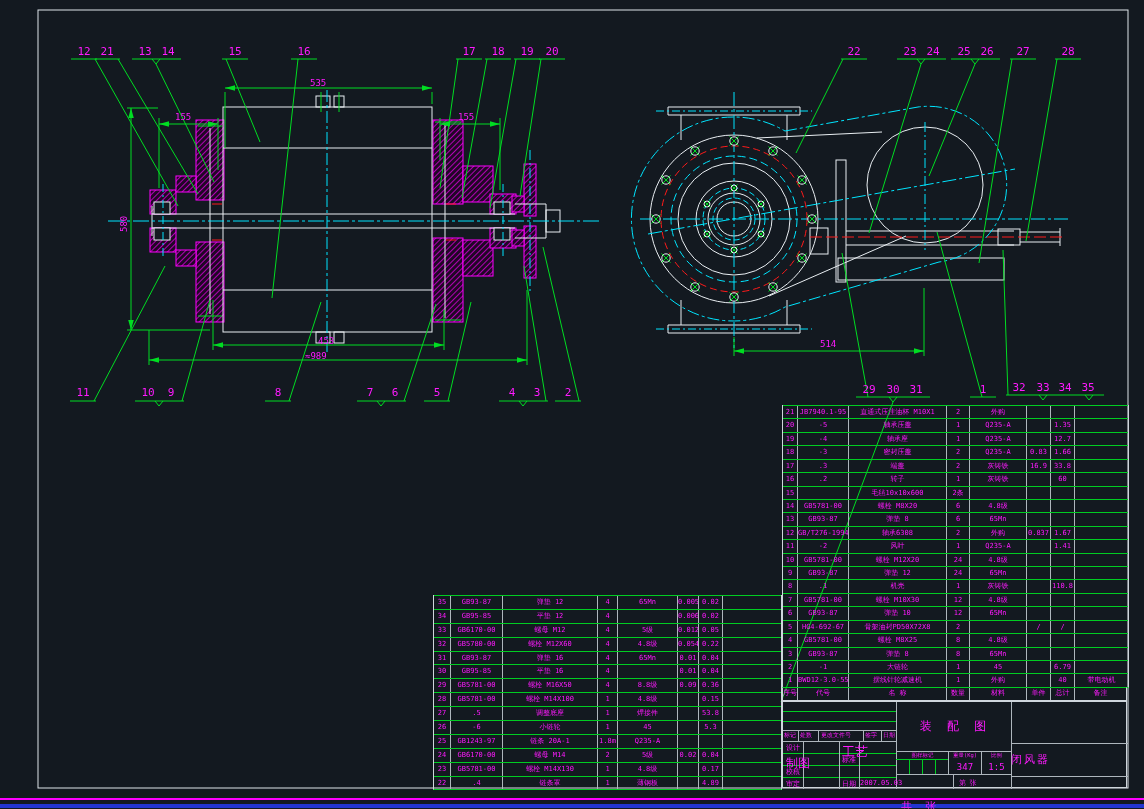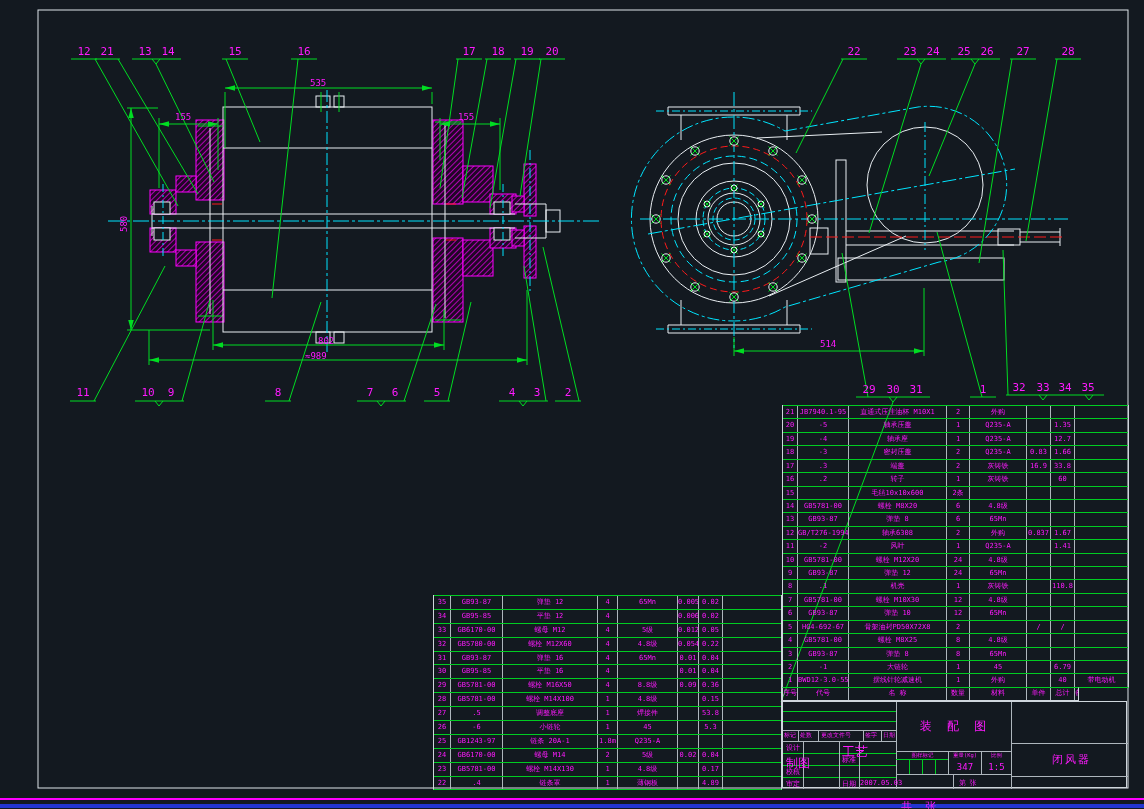--- a/index.html
+++ b/index.html
@@ -292,21 +292,21 @@
     <polyline points="1039,395 1043,400 1047,395"></polyline>
         <polyline points="1085,395 1089,400 1093,395"></polyline>
     <line x1="1008" y1="395" x2="1003" y2="250"></line>
   </g>
 </svg>
 
 <span class="t dim" style="left:310px;top:78px;">535</span>
 <span class="t dim" style="left:175px;top:112px;">155</span>
 <span class="t dim" style="left:458px;top:112px;">155</span>
 <span class="t dim rot" style="left:119px;top:232px;">580</span>
-<span class="t dim" style="left:318px;top:336px;">802</span>
+<span class="t dim" style="left:318px;top:336px;">453</span>
 <span class="t dim" style="left:305px;top:351px;">≈989</span>
 <span class="t dim" style="left:820px;top:339px;">514</span>
 
 <span class="t bal" style="left:71px;top:45px;">12</span>
 <span class="t bal" style="left:94px;top:45px;">21</span>
 <span class="t bal" style="left:132px;top:45px;">13</span>
 <span class="t bal" style="left:155px;top:45px;">14</span>
 <span class="t bal" style="left:222px;top:45px;">15</span>
 <span class="t bal" style="left:291px;top:45px;">16</span>
 <span class="t bal" style="left:456px;top:45px;">17</span>
@@ -688,21 +688,21 @@
         <span class="bom-cell">BWD12-3.0-55</span>
         <span class="bom-cell">摆线针轮减速机</span>
         <span class="bom-cell">1</span>
         <span class="bom-cell">外购</span>
         <span class="bom-cell"></span>
         <span class="bom-cell">40</span>
         <span class="bom-cell">带电动机</span>
       </div>
     </div>
 
-<div class="bomhead" style="left:782px;top:687px;width:297px;">
+<div class="bomhead" style="left:782px;top:687px;width:345px;">
   <span>序号</span>
   <span>代号</span>
   <span>名  称</span>
   <span>数量</span>
   <span>材料</span>
   <span class="wcell">
         <i style="font-style:normal;display:block;">单件</i>
         <i style="font-style:normal;display:block;">重</i>
       </span>
   <span class="wcell">
@@ -756,16 +756,16 @@
   <span class="tbt" style="left:59px;top:77px;font-size:7px;">日期</span>
   <span class="tbt" style="left:77px;top:77px;font-size:7px;">2007.05.03</span>
   <span class="tbt" style="left:122px;top:16px;width:100px;text-align:center;font-size:12px;letter-spacing:4px;">装 配 图</span>
   <span class="tbt" style="left:114px;top:50px;width:51px;text-align:center;font-size:5.5px;">图样标记</span>
   <span class="tbt" style="left:166px;top:50px;width:32px;text-align:center;font-size:5.5px;">重量(Kg)</span>
   <span class="tbt" style="left:199px;top:50px;width:29px;text-align:center;font-size:5.5px;">比例</span>
   <span class="tbt" style="left:166px;top:60px;width:32px;text-align:center;font-size:9px;">347</span>
   <span class="tbt" style="left:199px;top:60px;width:29px;text-align:center;font-size:9px;">1:5</span>
   <span class="tbt" style="left:118px;top:76px;font-size:11px;margin-top:21px;">共  张</span>
   <span class="tbt" style="left:176px;top:76px;font-size:7px;font-family:Liberation Serif, serif;">第  张</span>
-  <span class="tbt" style="left:228px;top:50px;width:121px;text-align:center;font-size:11px;letter-spacing:2px;">闭风器</span>
+  <span class="tbt" style="left:228px;top:50px;width:121px;text-align:left;font-size:11px;letter-spacing:2px;">闭风器</span>
 </div>
 
 </div>
 
 </body></html>

